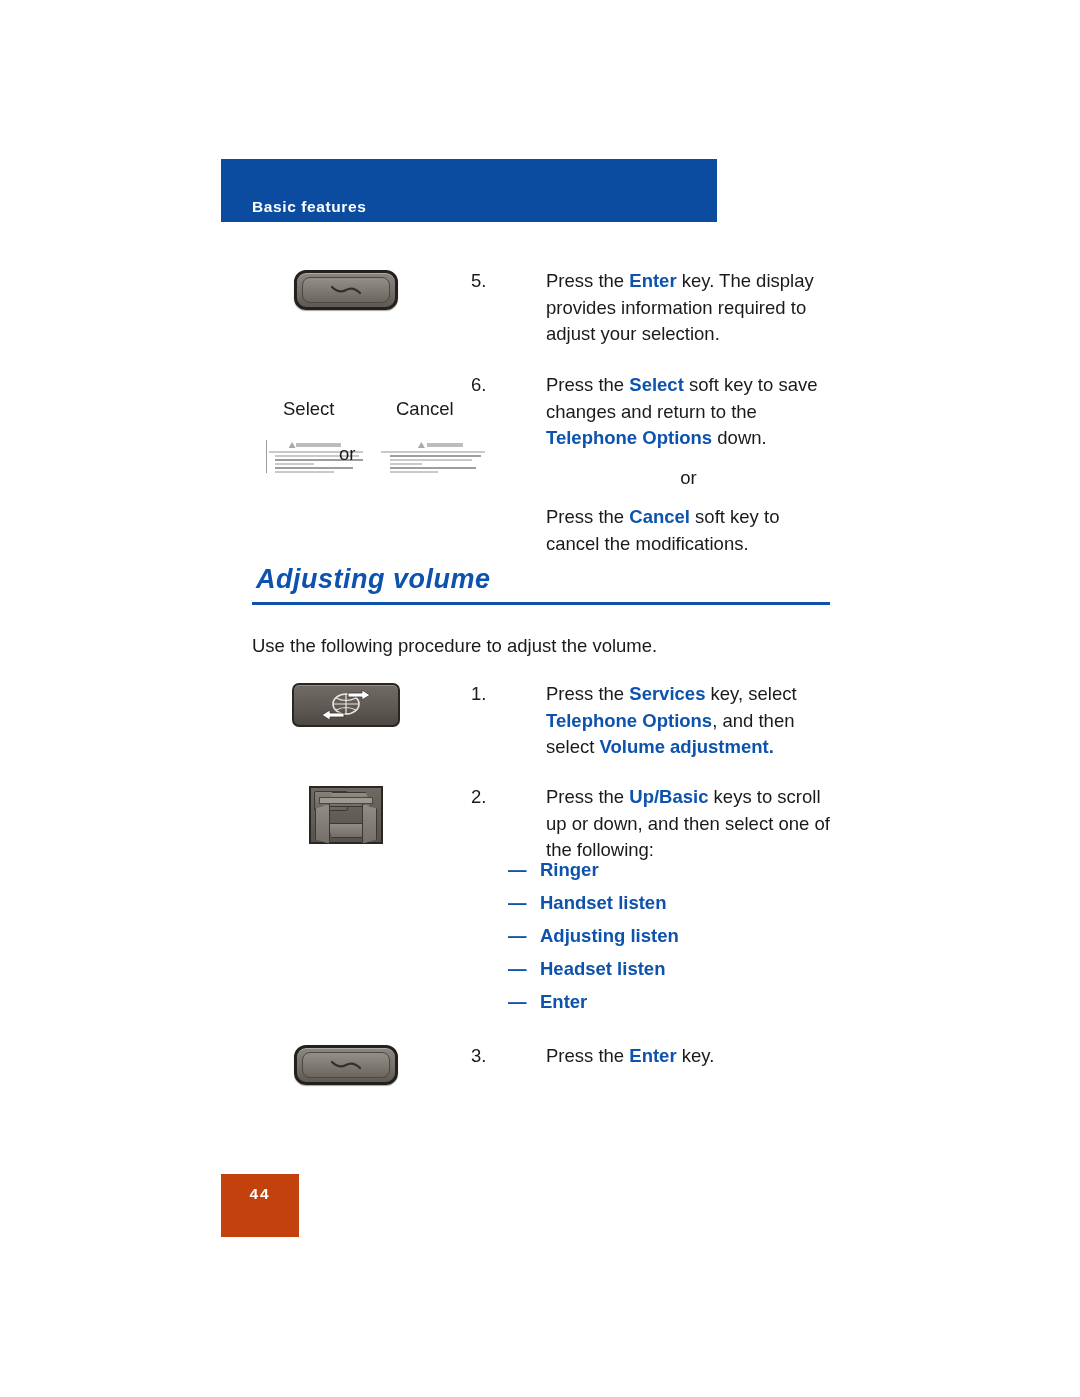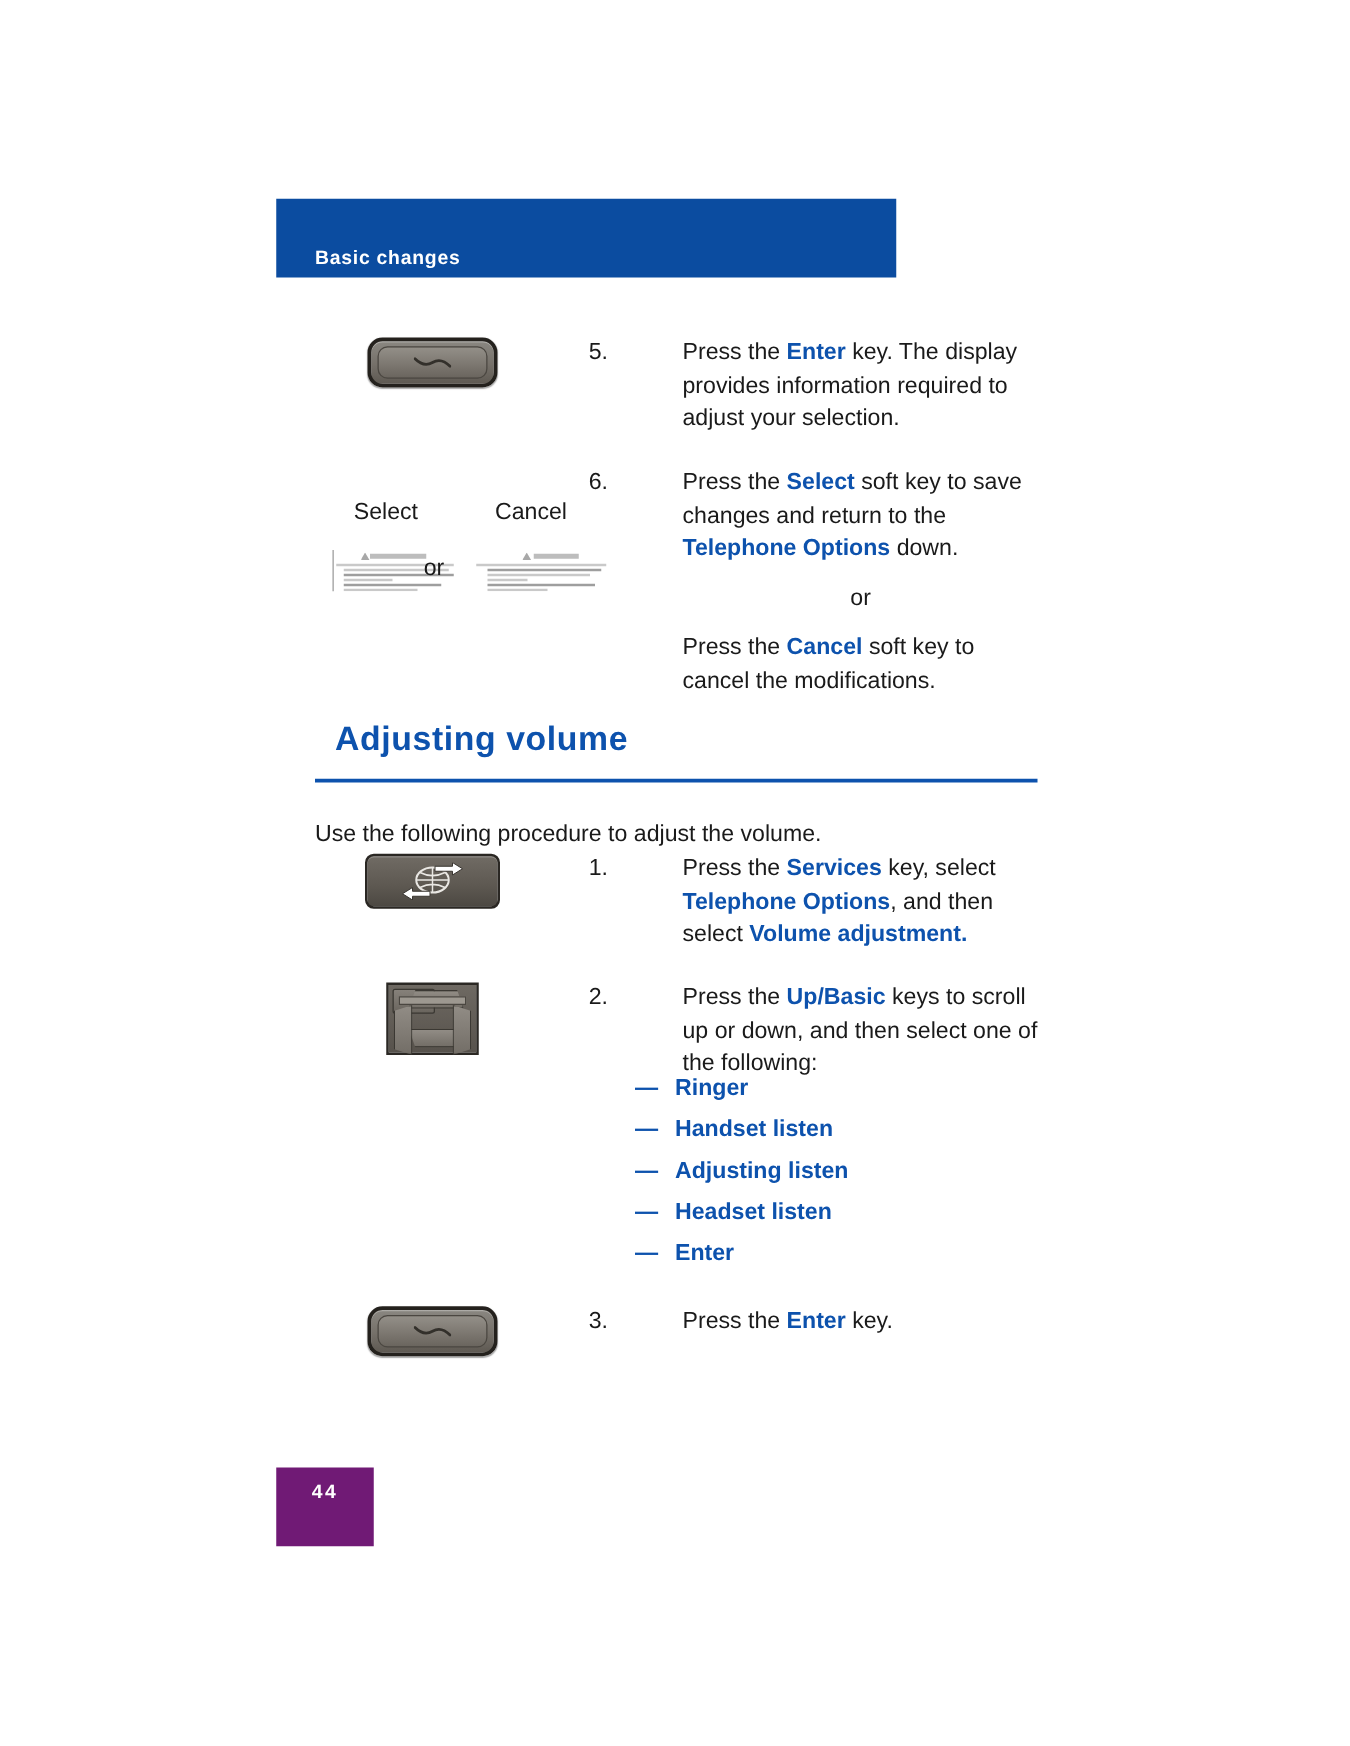--- a/index.html
+++ b/index.html
@@ -213,25 +213,26 @@
     color:#1a1a1a;
   }
 
   
   .section{
     position:absolute;
     left:252px; top:560px;
     width:578px;
   }
   .section h2{
-    margin:16px;
+    margin:4px;
     font-size:27px;
     font-weight:bold;
     color:#0d52ad;
     letter-spacing:0.5px;
+    font-style:italic;
   }
   .section .rule{
     margin-top:7px;
     height:3px;
     background:#0d52ad;
     width:578px;
   }
   .section .intro{
     margin-top:28px;
     font-size:18.5px;
@@ -257,37 +258,37 @@
   .bullets .dash{
     flex:0 0 32px;
     color:#0d52ad;
   }
 
   
   .page-num{
     position:absolute;
     left:221px; top:1174px;
     width:78px; height:63px;
-    background:#701a75;
+    background:#c2410c;
     color:#ffffff;
     font-size:15.5px;
     font-weight:bold;
     letter-spacing:2px;
     display:flex;
     align-items:flex-start;
     justify-content:center;
     padding-top:11px;
     box-sizing:border-box;
   }
 </style>
 </head>
 <body>
 
 <div class="header-band">
-  <div class="header-title">Basic changes</div>
+  <div class="header-title">Basic features</div>
 </div>
 
 <div class="step-row" style="left:221px; top:268px;">
   <div class="step-art">
     <div class="key-enter">
       <div class="inner"></div>
       <svg class="glyph" viewBox="0 0 30 12">
         <path d="M1 3 Q8 10 15 6 Q22 2 29 9" fill="none" stroke="#33302b" stroke-width="2.2" stroke-linecap="round"></path>
       </svg>
     </div>

